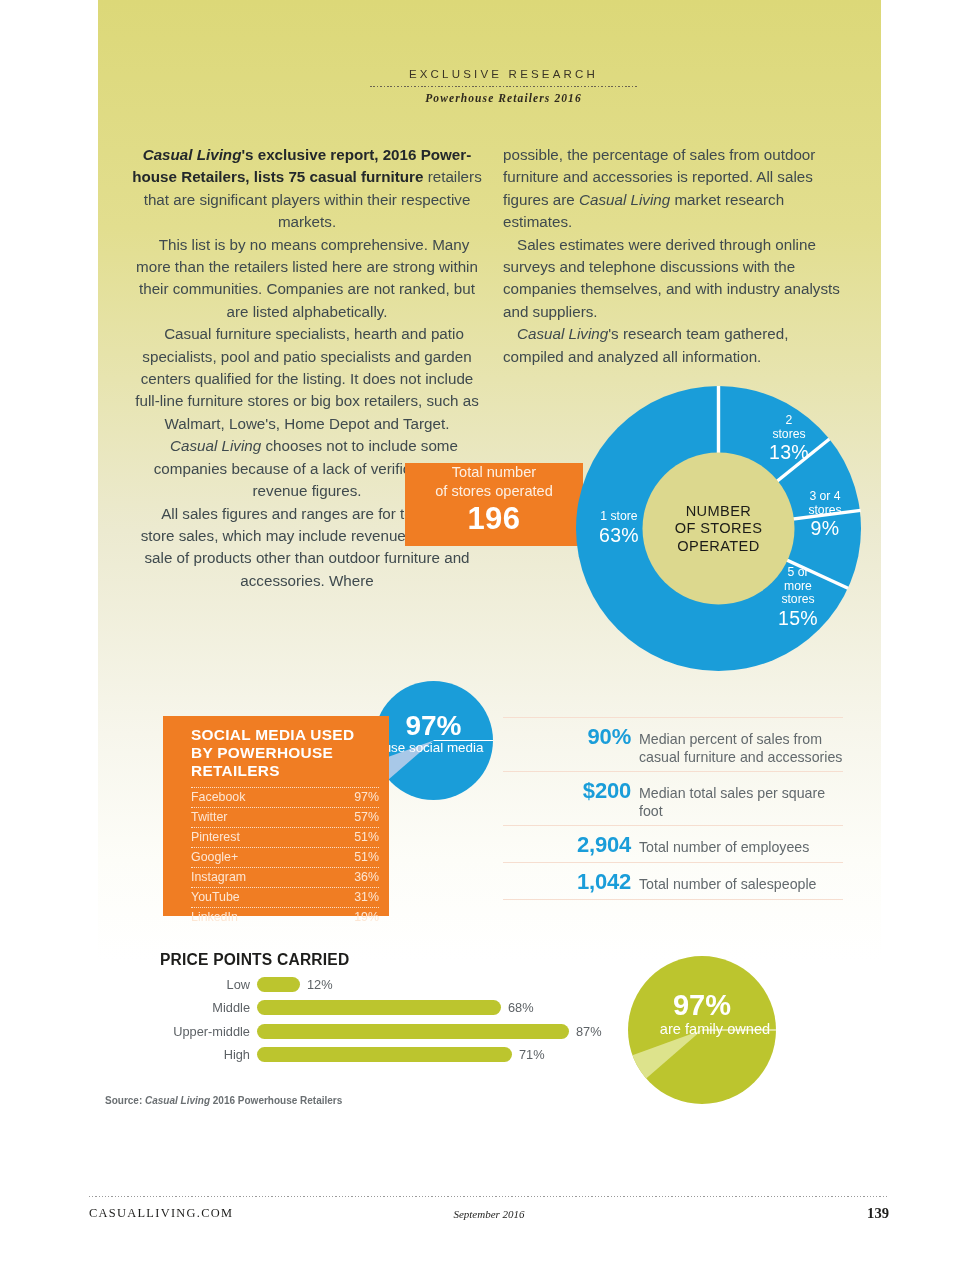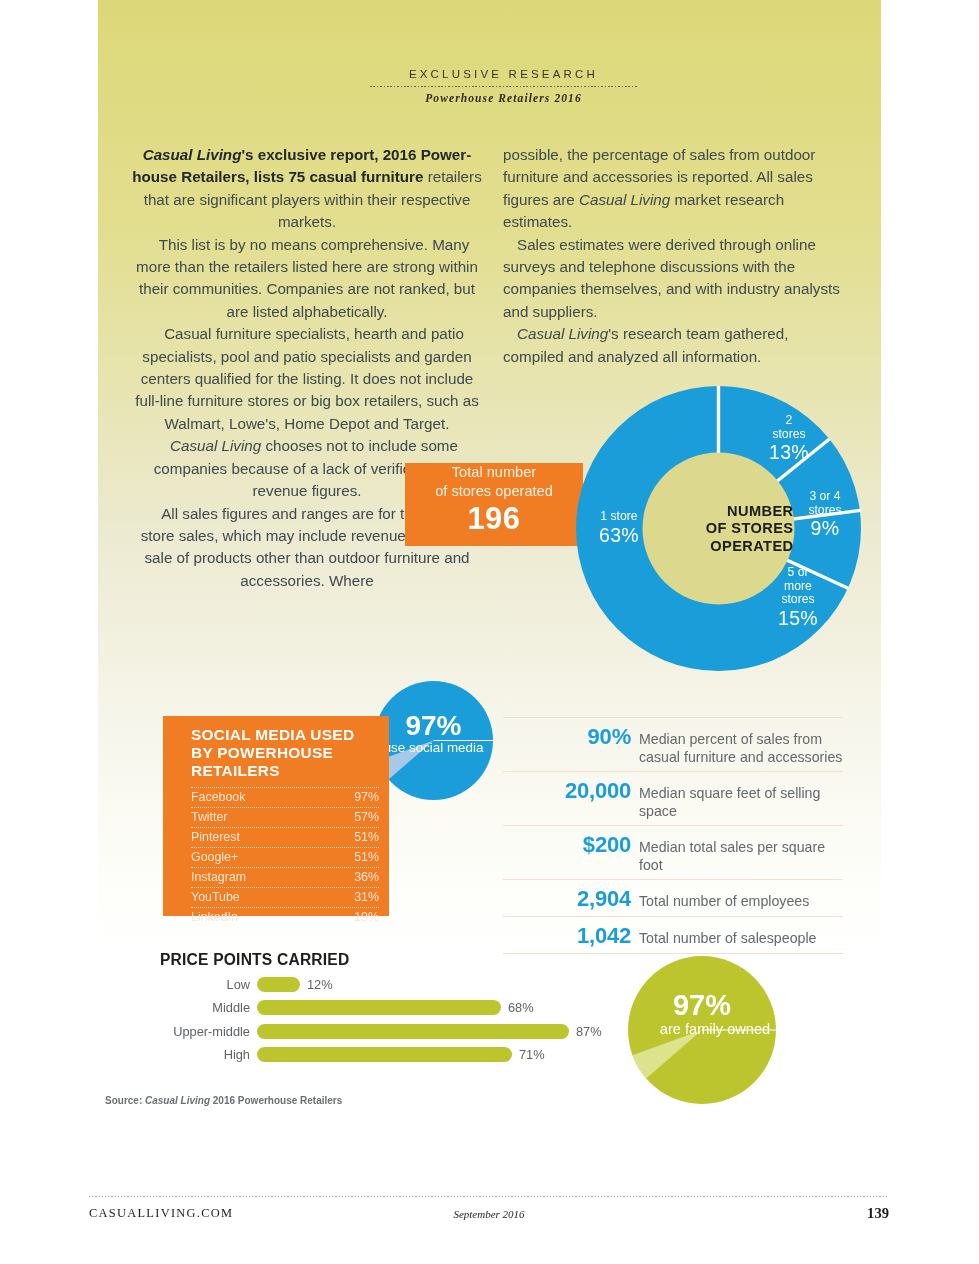--- a/index.html
+++ b/index.html
@@ -34,21 +34,21 @@
              background:#f07d23;color:#ffffff;text-align:center;z-index:2;}
   #total-box .tl{font-size:14.6px;line-height:18.5px;color:#fdf0e4;}
   #total-box .tn{font-size:31px;font-weight:700;line-height:34px;letter-spacing:.5px;margin-top:2px;}
 
   
   #donut-wrap{position:absolute;left:478px;top:386px;width:285px;height:285px;z-index:3;}
   #donut-wrap svg{display:block;}
   .dlab{position:absolute;color:#ffffff;text-align:center;line-height:13.6px;font-size:12.2px;}
   .dlab b{display:block;font-size:19.5px;font-weight:400;line-height:22px;letter-spacing:.3px;}
   #dc-text{position:absolute;left:50%;top:50%;transform:translate(-50%,-50%);
-           width:150px;text-align:right;color:#1c1c18;font-weight:700;
+           width:150px;text-align:center;color:#1c1c18;font-weight:400;
            font-size:14.6px;line-height:17.5px;letter-spacing:.4px;}
 
   
   #sm-panel{position:absolute;left:65px;top:716px;width:210px;height:200px;
             background:#f07d23;color:#ffffff;z-index:3;padding-left:16px;}
   #sm-title{font-size:15.4px;font-weight:700;line-height:18.2px;letter-spacing:.3px;
             padding:10px 12px 6px 12px;}
   #sm-list{padding:0 10px 0 12px;}
   .sm-row{display:flex;justify-content:space-between;align-items:baseline;
           font-size:12.4px;color:#fde6d3;padding:2.5px 0 2.5px 0;
@@ -221,24 +221,20 @@
         </div>
     </div>
   </div>
 
   <div id="stats">
     <div class="st-row">
       <div class="st-num">90%</div>
       <div class="st-txt">Median percent of sales from casual furniture and accessories</div>
     </div>
     <div class="st-row">
-      <div class="st-num">20,000</div>
-      <div class="st-txt">Median square feet of selling space</div>
-    </div>
-    <div class="st-row">
       <div class="st-num">$200</div>
       <div class="st-txt">Median total sales per square foot</div>
     </div>
     <div class="st-row">
       <div class="st-num">2,904</div>
       <div class="st-txt">Total number of employees</div>
     </div>
     <div class="st-row">
       <div class="st-num">1,042</div>
       <div class="st-txt">Total number of salespeople</div>

